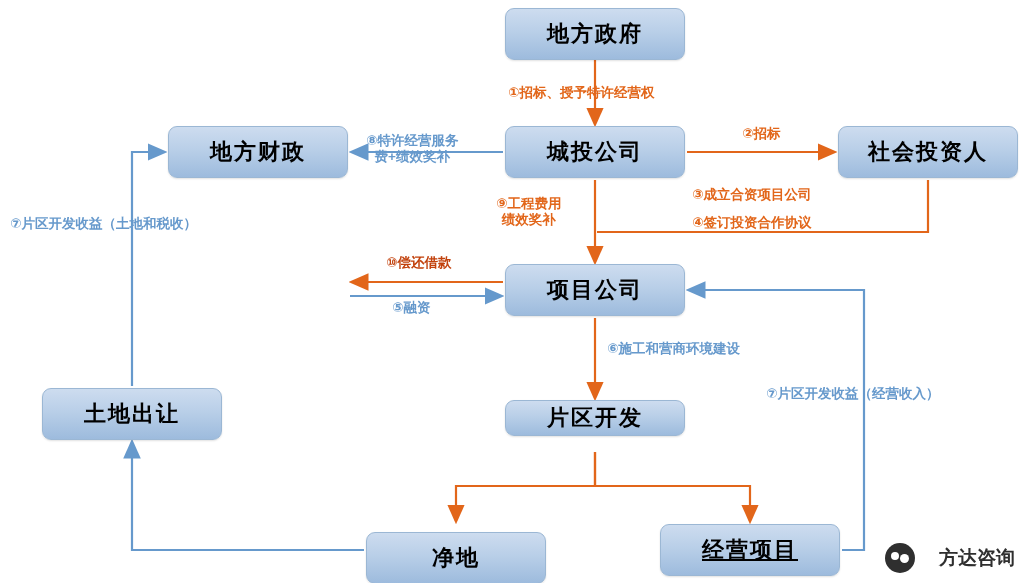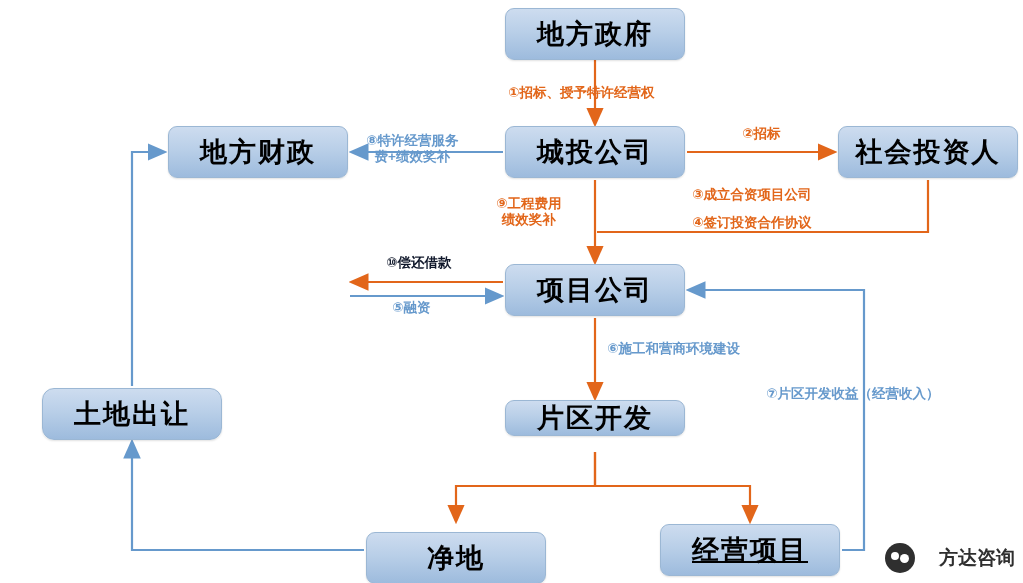--- a/index.html
+++ b/index.html
@@ -13,21 +13,21 @@
   #stage{position:absolute;left:0;top:0;width:1023px;height:583px;}
 
   .node{
     position:absolute;
     box-sizing:border-box;
     display:flex;align-items:center;justify-content:center;
     border:1px solid #9bb7d4;
     border-radius:9px;
     background:linear-gradient(180deg,#cddcef 0%,#b9cfe8 45%,#9dbbdd 100%);
     color:#000;
-    font-size:27px;
+    font-size:22px;
     font-weight:bold;
     letter-spacing:2px;
     box-shadow:0 1px 2px rgba(0,0,0,0.12);
   }
 
   .lbl{
     position:absolute;
     font-size:13.5px;
     color:#000;
     font-weight:bold;
@@ -98,35 +98,36 @@
 
       <path d="M132,386 L132,152 L164,152" stroke="#6699CC" marker-end="url(#ab)"></path>
     </g>
   </svg>
 
   <div class="node" style="left:505px;top:8px;width:180px;height:52px;">地方政府</div>
   <div class="node" style="left:168px;top:126px;width:180px;height:52px;">地方财政</div>
   <div class="node" style="left:505px;top:126px;width:180px;height:52px;">城投公司</div>
   <div class="node" style="left:838px;top:126px;width:180px;height:52px;">社会投资人</div>
   <div class="node" style="left:505px;top:264px;width:180px;height:52px;">项目公司</div>
-  <div class="node" style="left:42px;top:388px;width:180px;height:52px;border-radius:12px;">土地出让</div>
+  <div class="node" style="left:42px;top:388px;width:180px;height:52px;">土地出让</div>
   <div class="node" style="left:505px;top:400px;width:180px;height:36px;">片区开发</div>
   <div class="node" style="left:366px;top:524px;width:180px;height:52px;margin-top:8px;">净地</div>
   <div class="node" style="left:660px;top:524px;width:180px;height:52px;text-decoration:underline;">经营项目</div>
 
   <div class="lbl" style="left:508px;top:85px;color:#E2661A;">①招标、授予特许经营权</div>
   <div class="lbl" style="left:742px;top:126px;color:#E2661A;">②招标</div>
   <div class="lbl" style="left:692px;top:187px;color:#E2661A;">③成立合资项目公司</div>
   <div class="lbl" style="left:692px;top:215px;color:#E2661A;">④签订投资合作协议</div>
   <div class="lbl" style="left:392px;top:300px;color:#6699CC;">⑤融资</div>
   <div class="lbl" style="left:607px;top:341px;color:#6699CC;">⑥施工和营商环境建设</div>
+  <div class="lbl" style="left:10px;top:216px;color:#6699CC;">⑦片区开发收益（土地和税收）</div>
   <div class="lbl" style="left:766px;top:386px;color:#6699CC;">⑦片区开发收益（经营收入）</div>
   <div class="lbl" style="left:366px;top:133px;color:#6699CC;text-align:center;">⑧特许经营服务
 费+绩效奖补</div>
   <div class="lbl" style="left:496px;top:196px;color:#E2661A;text-align:center;">⑨工程费用
 绩效奖补</div>
-  <div class="lbl" style="left:386px;top:255px;color:#0f172a;">⑩偿还借款</div>
+  <div class="lbl" style="left:386px;top:255px;color:#c2410c;">⑩偿还借款</div>
 
   <div class="wm">
     <span class="circle"></span>
     <span>方达咨询</span>
   </div>
 </div>
 
 </body></html>

